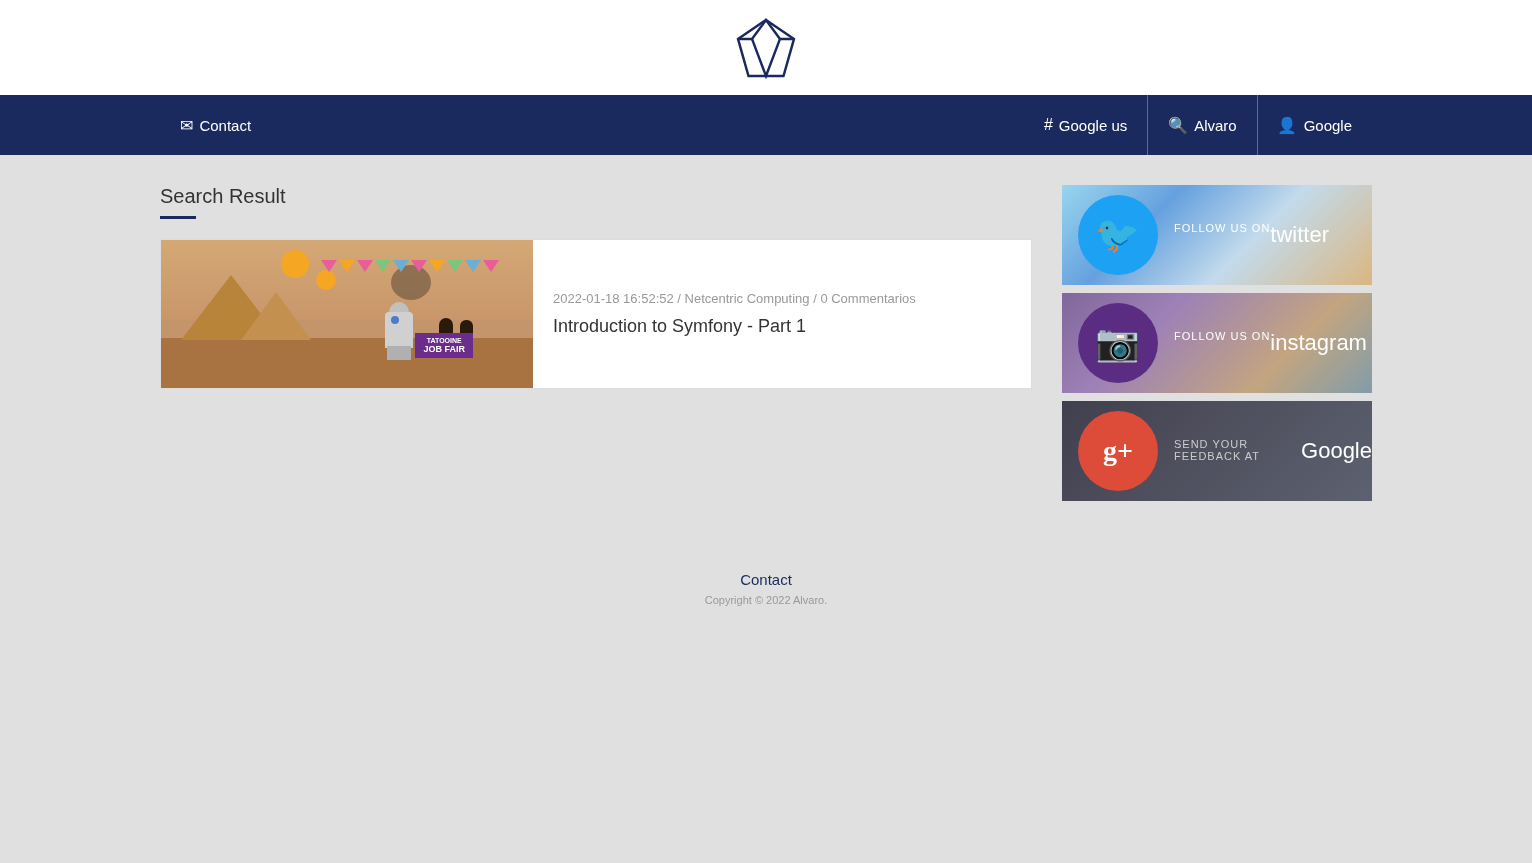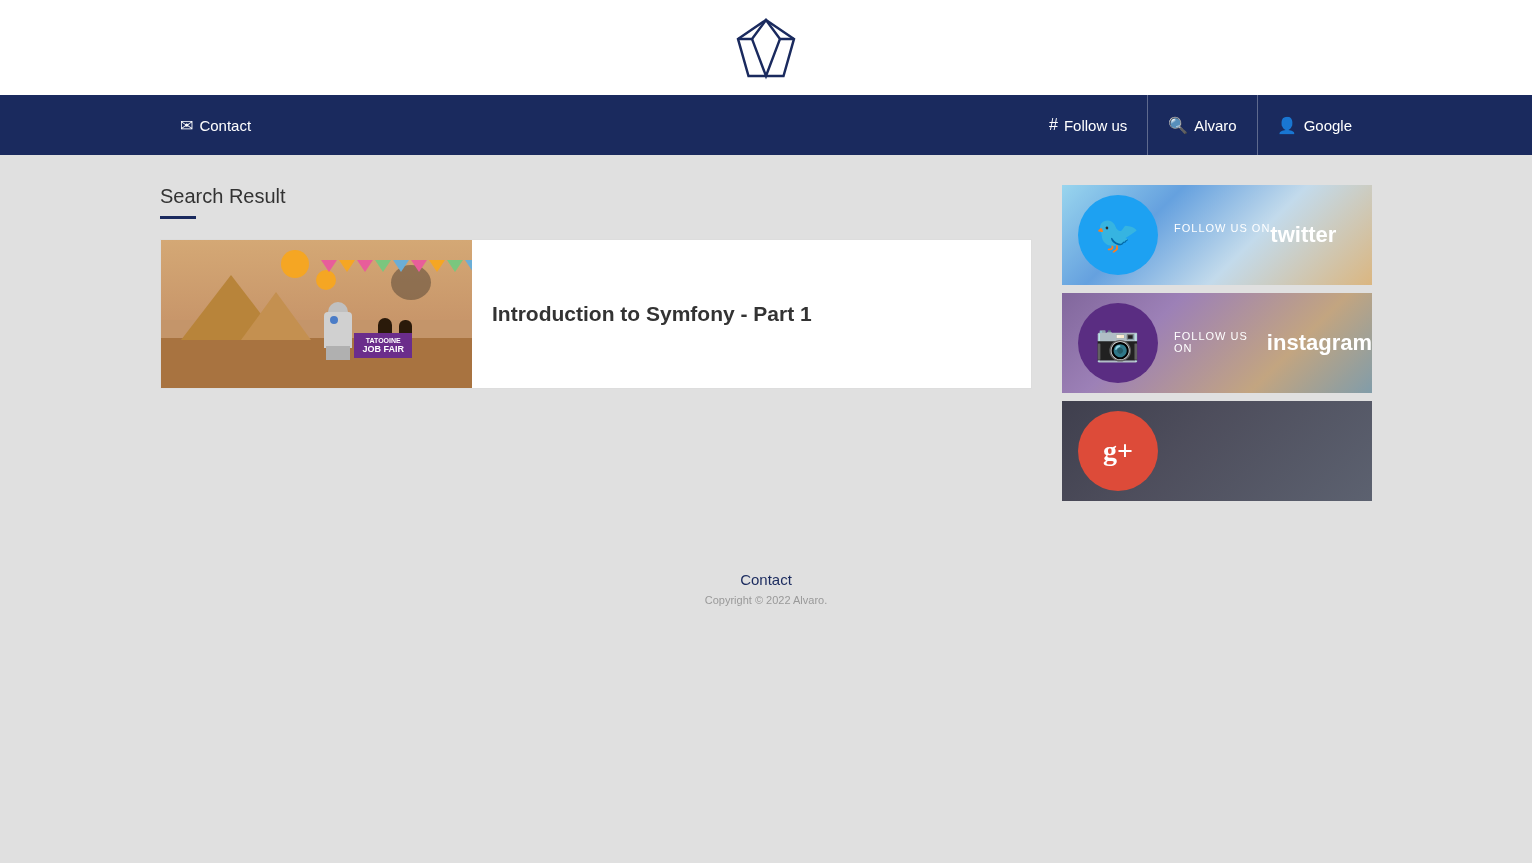--- a/index.html
+++ b/index.html
@@ -83,21 +83,21 @@
       width: 360px;
       height: 148px;
       object-fit: cover;
       flex-shrink: 0;
       background: #c4a46b;
       position: relative;
       overflow: hidden;
     }
     
     .pixel-scene {
-      width: 311px;
+      width: 372px;
       height: 148px;
       background: #c4956a;
       position: relative;
     }
     
     .sky {
       position: absolute;
       top: 0; left: 0; right: 0;
       height: 80px;
       background: linear-gradient(to bottom, #d4a875 0%, #c8966a 100%);
@@ -201,23 +201,23 @@
       display: flex;
       flex-direction: column;
       justify-content: center;
     }
     .article-meta {
       font-size: 13px;
       color: #999;
       margin-bottom: 10px;
     }
     .article-title {
-      font-size: 21px;
+      font-size: 18px;
       color: #333;
-      font-weight: bold;
+      font-weight: normal;
     }
 
     
     .right-column {
       width: 310px;
       flex-shrink: 0;
       display: flex;
       flex-direction: column;
       gap: 8px;
     }
@@ -284,21 +284,21 @@
     .social-follow-label {
       font-size: 11px;
       color: #fff;
       text-transform: uppercase;
       letter-spacing: 1px;
       margin-bottom: 2px;
     }
     .social-platform-name {
       font-size: 22px;
       color: #fff;
-      font-weight: bold;
+      font-weight: normal;
     }
     .social-feedback-label {
       font-size: 11px;
       color: #ccc;
       text-transform: uppercase;
       letter-spacing: 1px;
       margin-bottom: 2px;
     }
 
     
@@ -338,21 +338,21 @@
 <nav class="navbar">
   <div class="navbar-left">
     <div class="nav-item">
       <span class="nav-icon">✉</span>
       <span>Contact</span>
     </div>
   </div>
   <div class="navbar-right">
     <div class="nav-item">
       <span class="nav-icon">#</span>
-      <span>Follow us</span>
+      <span>Google us</span>
     </div>
     <div class="nav-item">
       <span class="nav-icon">🔍</span>
       <span>Alvaro</span>
     </div>
     <div class="nav-item">
       <span class="nav-icon">👤</span>
       <span>Google</span>
     </div>
   </div>
@@ -395,20 +395,21 @@
         <div class="figure"></div>
         <div class="figure2"></div>
 
         <div class="sign-area">
           <span class="sign-text1">TATOOINE</span>
           <span class="sign-text2">JOB FAIR</span>
         </div>
       </div>
 
       <div class="article-content">
+        <div class="article-meta">2022-01-18 16:52:52 / Netcentric Computing / 0 Commentarios</div>
         <div class="article-title">Introduction to Symfony - Part 1</div>
       </div>
     </div>
   </div>
 
   <div class="right-column">
 
     <div class="social-card">
       <div class="twitter-bg"></div>
       <div class="social-icon-wrap twitter-icon-bg">
@@ -429,20 +430,24 @@
         <span class="social-follow-label">FOLLOW US ON</span>
         <span class="social-platform-name">instagram</span>
       </div>
     </div>
 
     <div class="social-card">
       <div class="google-bg"></div>
       <div class="social-icon-wrap google-icon-bg">
         <span class="social-icon" style="font-size:28px;font-weight:bold;font-family:serif;">g+</span>
       </div>
+      <div class="social-text">
+        <span class="social-feedback-label">SEND YOUR FEEDBACK AT</span>
+        <span class="social-platform-name">Google</span>
+      </div>
     </div>
 
   </div>
 </div>
 
 <div class="footer">
   <div class="footer-contact">Contact</div>
   <div class="footer-copyright">Copyright © 2022 Alvaro.</div>
 </div>
 

